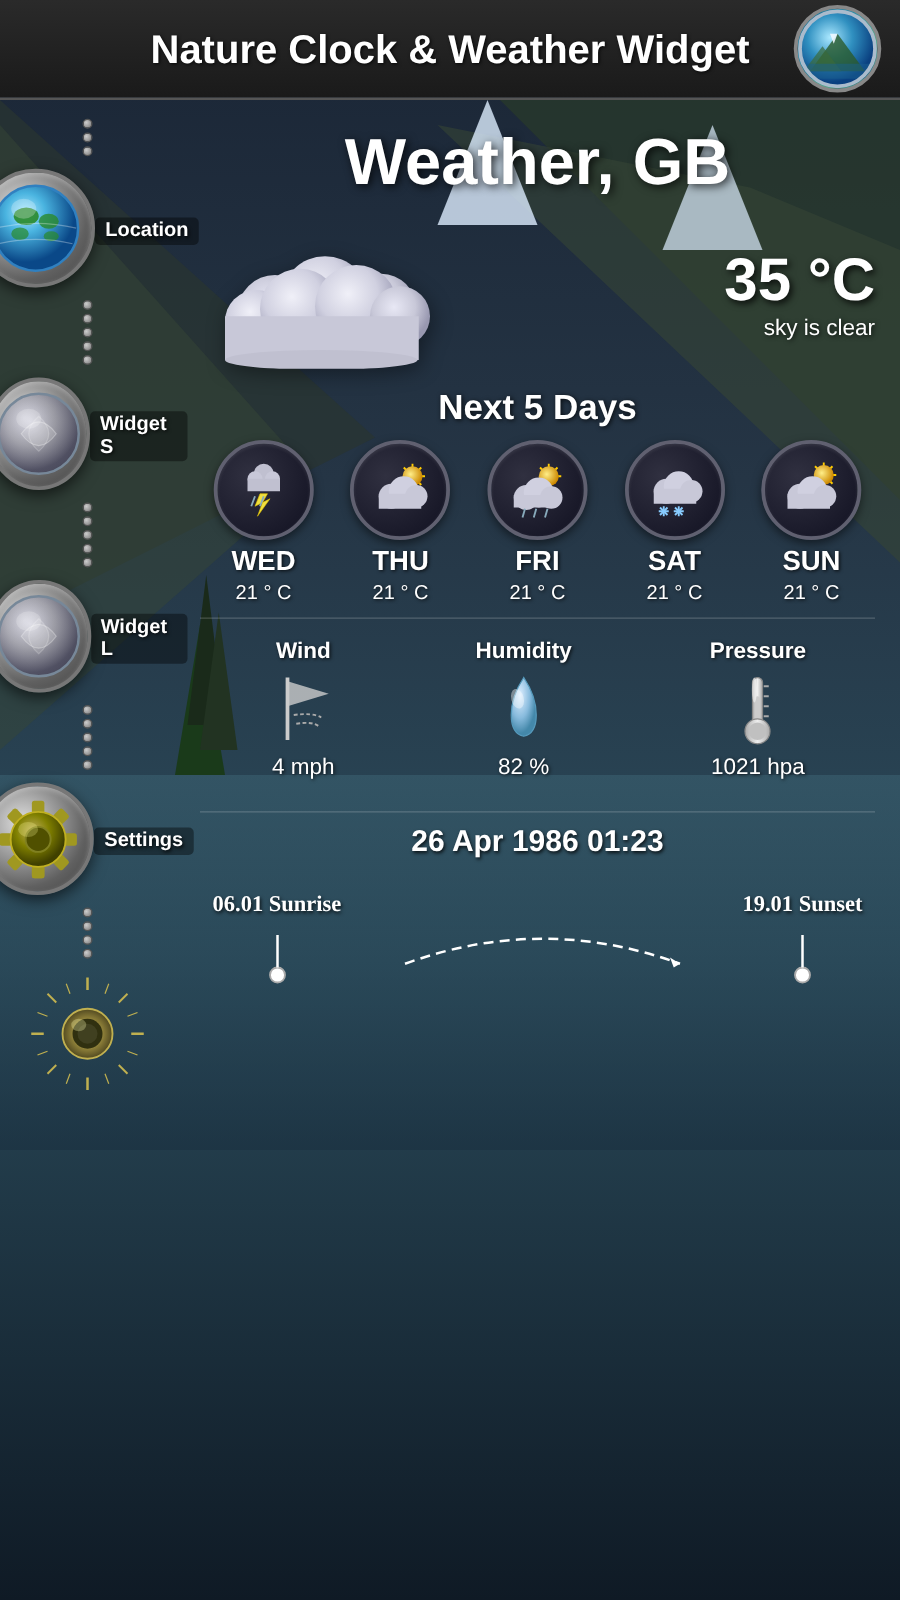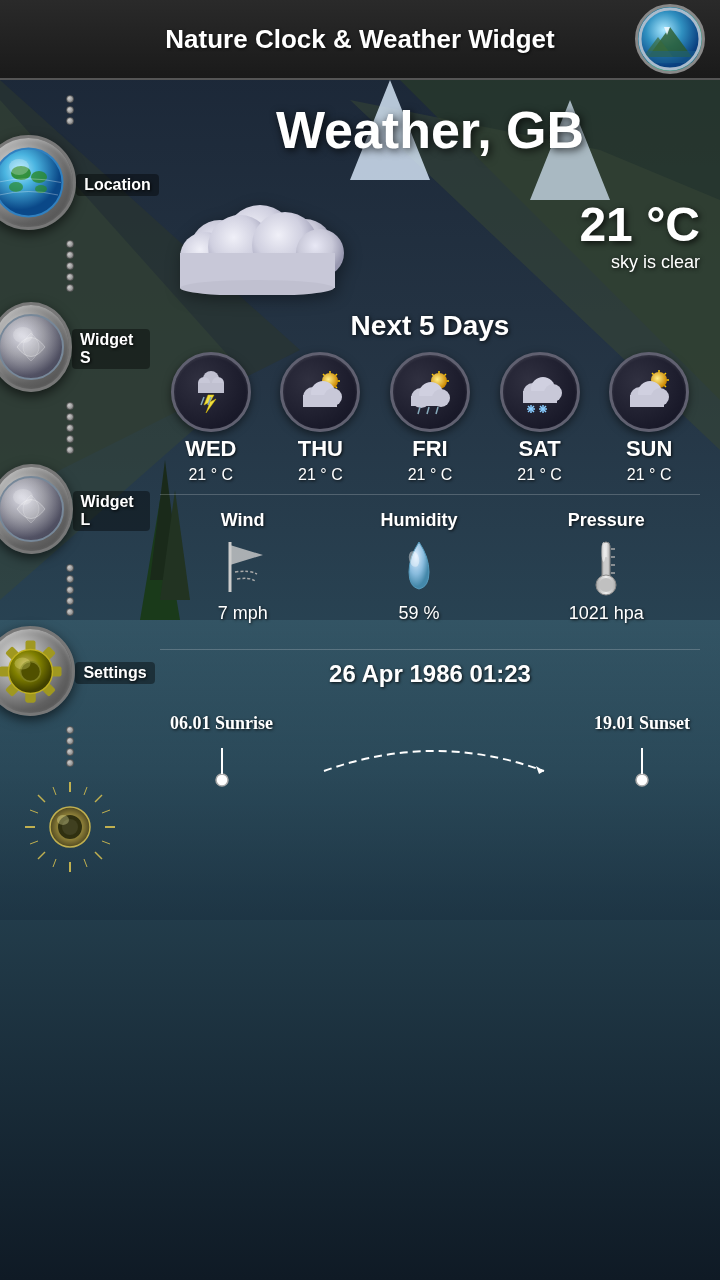--- a/index.html
+++ b/index.html
@@ -39,21 +39,21 @@
       align-items: center;
       justify-content: space-between;
       background: linear-gradient(180deg, #2a2a2a 0%, #1a1a1a 100%);
       border-bottom: 2px solid #555;
       padding: 8px 15px;
       height: 80px;
     }
 
     .header-title {
       color: white;
-      font-size: 26px;
+      font-size: 32px;
       font-weight: bold;
       text-shadow: 1px 1px 3px rgba(0,0,0,0.8);
       flex: 1;
       text-align: center;
     }
 
     .header-logo {
       width: 70px;
       height: 70px;
       border-radius: 50%;
@@ -571,21 +571,21 @@
         <circle cx="45" cy="82" r="25" fill="url(#cloudBall1)"></circle>
         <circle cx="80" cy="72" r="32" fill="url(#cloudBall1)"></circle>
         <circle cx="125" cy="70" r="33" fill="url(#cloudBall1)"></circle>
         <circle cx="160" cy="78" r="24" fill="url(#cloudBall2)"></circle>
 
         <rect x="20" y="78" width="155" height="35" fill="#c8c8d8"></rect>
         <ellipse cx="97" cy="113" rx="77" ry="8" fill="#c0c0d0"></ellipse>
       </svg>
 
       <div class="temp-desc">
-        <div class="temperature">21 °C</div>
+        <div class="temperature">35 °C</div>
         <div class="description">sky is clear</div>
       </div>
     </div>
 
     <div class="forecast-title">Next 5 Days</div>
 
     <div class="forecast-row">
 
       <div class="forecast-day">
         <div class="forecast-icon">
@@ -729,41 +729,41 @@
           <svg width="55" height="60" viewBox="0 0 55 60" xmlns="http://www.w3.org/2000/svg">
 
             <line x1="15" y1="5" x2="15" y2="55" stroke="#cccccc" stroke-width="3"></line>
 
             <polygon points="15,8 48,18 15,28" fill="#cccccc" opacity="0.8"></polygon>
 
             <path d="M20,35 Q35,33 42,37" stroke="#aaaaaa" stroke-width="1.5" fill="none" stroke-dasharray="3,2"></path>
             <path d="M22,42 Q35,40 40,44" stroke="#aaaaaa" stroke-width="1.5" fill="none" stroke-dasharray="3,2"></path>
           </svg>
         </div>
-        <div class="detail-value">7 mph</div>
+        <div class="detail-value">4 mph</div>
       </div>
 
       <div class="detail-item">
         <div class="detail-label">Humidity</div>
         <div class="detail-icon">
           <svg width="40" height="60" viewBox="0 0 40 60" xmlns="http://www.w3.org/2000/svg">
             <defs>
               <radialGradient id="dropGrad" cx="35%" cy="30%" r="65%">
                 <stop offset="0%" stop-color="#ddeeff"></stop>
                 <stop offset="60%" stop-color="#88bbdd"></stop>
                 <stop offset="100%" stop-color="#4488aa"></stop>
               </radialGradient>
             </defs>
 
             <path d="M20,5 Q30,20 30,35 Q30,50 20,52 Q10,50 10,35 Q10,20 20,5 Z" fill="url(#dropGrad)" stroke="#5599bb" stroke-width="1"></path>
 
             <ellipse cx="15" cy="22" rx="5" ry="8" fill="rgba(255,255,255,0.4)" transform="rotate(-15,15,22)"></ellipse>
           </svg>
         </div>
-        <div class="detail-value">59 %</div>
+        <div class="detail-value">82 %</div>
       </div>
 
       <div class="detail-item">
         <div class="detail-label">Pressure</div>
         <div class="detail-icon">
           <svg width="30" height="60" viewBox="0 0 30 60" xmlns="http://www.w3.org/2000/svg">
             <defs>
               <linearGradient id="thermGrad" x1="0" y1="0" x2="1" y2="0">
                 <stop offset="0%" stop-color="#aaaaaa"></stop>
                 <stop offset="50%" stop-color="#eeeeee"></stop>

